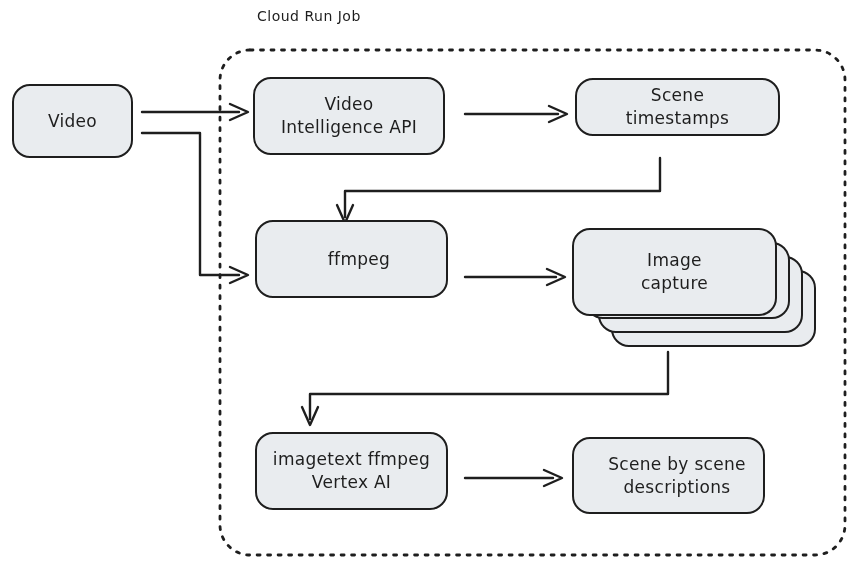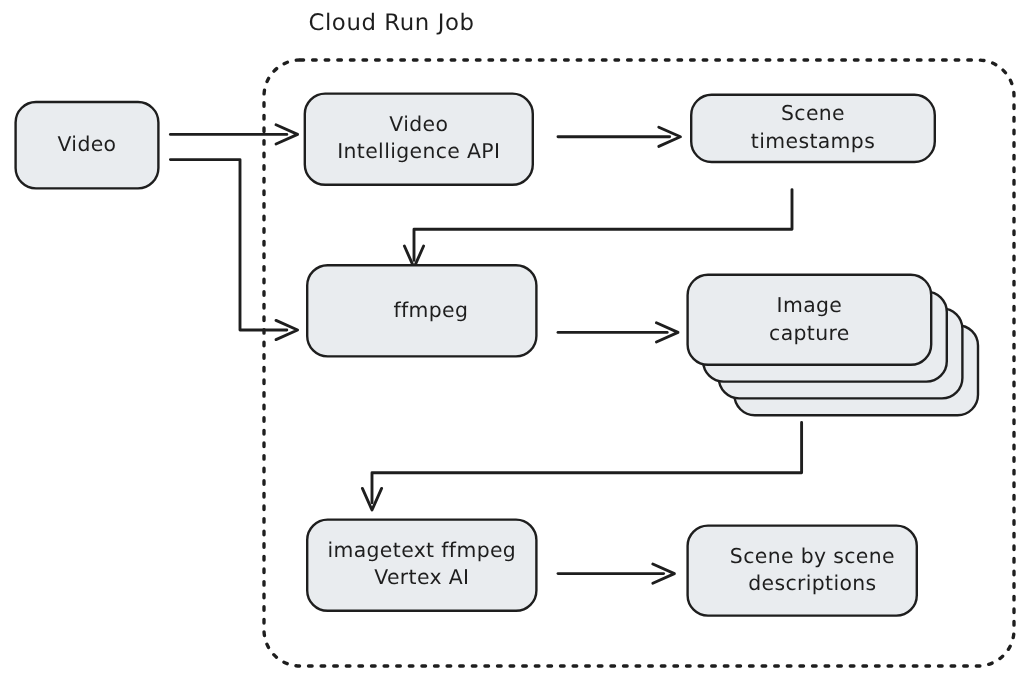--- a/index.html
+++ b/index.html
@@ -14,21 +14,21 @@
   }
   .edges-layer {
     position: absolute;
     left: 0; top: 0;
     width: 860px; height: 568px;
   }
   .diagram-title {
     position: absolute;
     left: 257px;
     top: 8px;
-    font-size: 19px;
+    font-size: 14px;
     letter-spacing: 0.5px;
     white-space: nowrap;
   }
   .node {
     position: absolute;
     background: #e9ecef;
     border: 2.6px solid #1e1e1e;
     border-radius: 18px;
     box-sizing: border-box;
     display: flex;
@@ -38,21 +38,21 @@
     font-size: 17px;
     line-height: 23px;
     letter-spacing: 0.3px;
     white-space: pre-line;
   }
   .node-back { border-radius: 18px; }
   .node-video        { left: 12px;  top: 84px;  width: 121px; height: 74px; }
   .node-via          { left: 253px; top: 77px;  width: 192px; height: 78px; }
   .node-scene-ts     { left: 575px; top: 78px;  width: 205px; height: 58px; }
   .node-ffmpeg       { left: 255px; top: 220px; width: 193px; height: 78px; padding-left: 15px; }
-  .node-capture      { left: 572px; top: 228px; width: 205px; height: 77px; }
+  .node-capture      { left: 572px; top: 228px; width: 205px; height: 88px; }
   .node-capture-b1   { left: 585px; top: 242px; width: 205px; height: 77px; }
   .node-capture-b2   { left: 598px; top: 256px; width: 205px; height: 77px; }
   .node-capture-b3   { left: 611px; top: 270px; width: 205px; height: 77px; }
   .node-imagetext    { left: 255px; top: 432px; width: 193px; height: 78px; }
   .node-scene-desc   { left: 572px; top: 437px; width: 193px; height: 77px; padding-left: 17px; }
 </style>
 </head>
 <body>
 
 <div class="stage">

